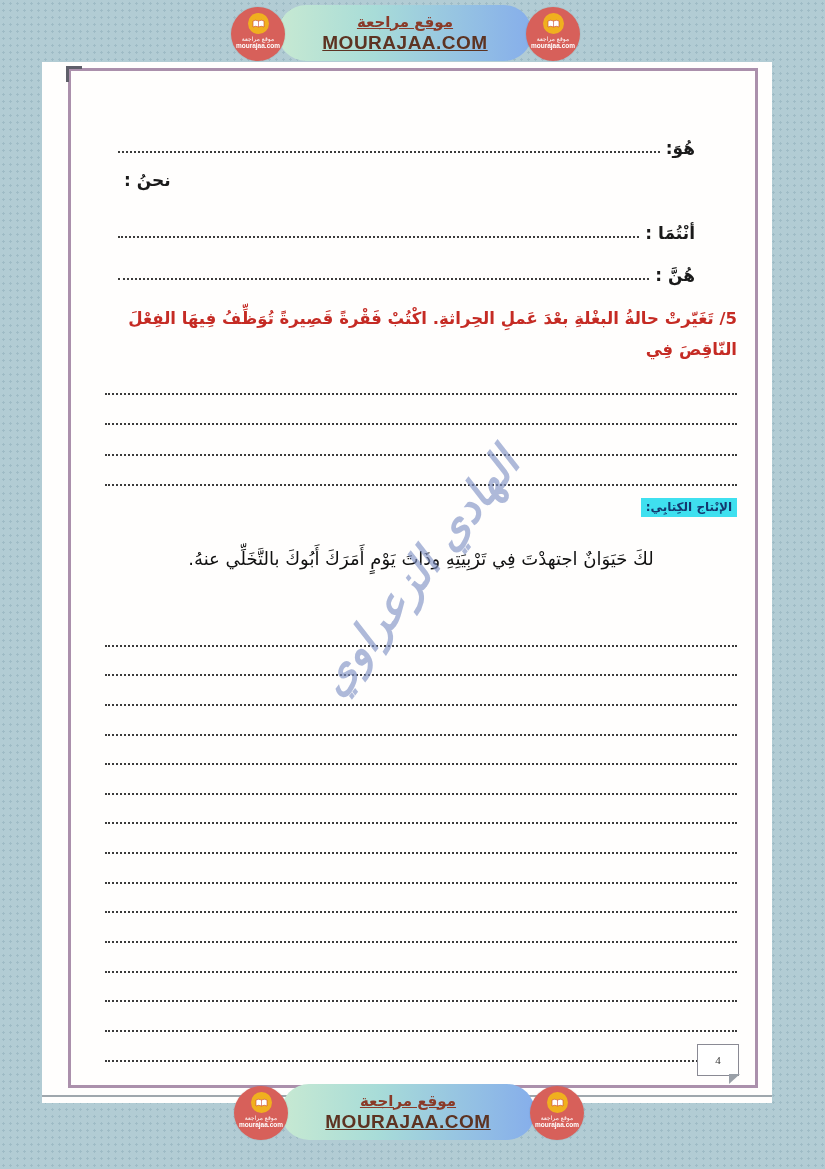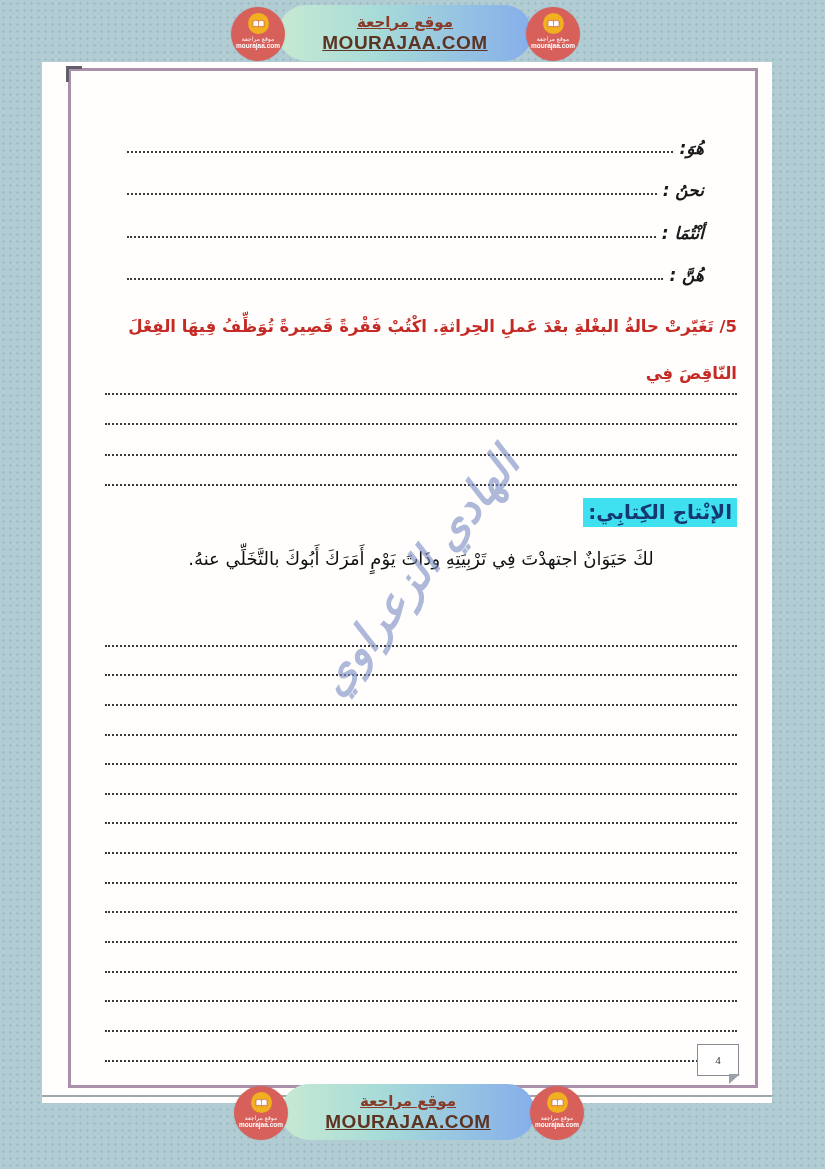--- a/index.html
+++ b/index.html
@@ -29,33 +29,33 @@
   .badge{position:absolute;width:54px;height:54px;border-radius:50%;
     background:var(--badge-coral,#d7605a);display:flex;flex-direction:column;align-items:center;
     box-shadow:0 0 0 1px rgba(0,0,0,.04);}
   .badge .yellow{width:21px;height:21px;border-radius:50%;background:var(--badge-yellow,#f0b01f);
     margin-top:6px;display:flex;align-items:center;justify-content:center;}
   .badge .b-ar{font-size:6px;color:#fff;margin-top:2px;line-height:6px;}
   .badge .b-dom{font-size:6.5px;color:#fff;font-weight:bold;line-height:8px;
     font-family:"Liberation Sans",sans-serif;}
 
   
-  .pronoun-row{position:absolute;left:127px;width:577px;height:30px;direction:rtl;
-    display:flex;align-items:flex-end;font-size:17px;color:#1a1a1a;font-style:italic;}
+  .pronoun-row{position:absolute;left:118px;width:577px;height:30px;direction:rtl;
+    display:flex;align-items:flex-end;font-size:17px;color:#1a1a1a;}
   .pronoun-row .p-label{font-weight:bold;white-space:nowrap;padding-left:6px;transform:translateY(2px);}
   .pronoun-row .p-dots{flex:1;border-bottom:2px dotted #3c3c3c;transform:translateY(-3px);}
 
   .red-heading{position:absolute;left:105px;top:303px;width:632px;direction:rtl;text-align:right;
-    color:var(--accent-red,#c52b24);font-weight:bold;font-size:16.5px;line-height:47px;}
+    color:var(--accent-red,#c52b24);font-weight:bold;font-size:16.5px;line-height:31px;}
 
   .lines-group{position:absolute;left:105px;width:632px;}
   .dotted-line{border-bottom:2px dotted #3a3a3a;}
 
   .cyan-title{position:absolute;right:88px;top:498px;direction:rtl;
-    background:var(--highlight-cyan,#3fe0ef);color:#14386f;font-weight:bold;font-size:20px;
+    background:var(--highlight-cyan,#3fe0ef);color:#14386f;font-weight:bold;font-size:12px;
     padding:2px 5px 3px 5px;}
 
   .prompt{position:absolute;left:105px;top:536px;width:632px;direction:rtl;text-align:center;
     font-size:18px;line-height:45px;color:#111;}
 
   .watermark{position:absolute;left:245px;top:546px;width:346px;height:52px;
     transform:rotate(-52deg);direction:rtl;text-align:center;
     font-size:44px;font-style:italic;font-weight:bold;color:var(--watermark-blue,#7e90c4);
     opacity:.62;pointer-events:none;white-space:nowrap;}
 
@@ -96,21 +96,21 @@
   </span>
   <span class="b-ar">موقع مراجعة</span>
   <span class="b-dom">mourajaa.com</span>
 </div>
 
 <div id="pronoun-list">
     <div class="pronoun-row" style="top: 126px;">
       <span class="p-label">هُوَ:</span>
       <span class="p-dots"></span>
     </div>
-    <div class="pronoun-row" style="top: 168px;">
+    <div class="pronoun-row" style="top: 168px; flex-direction: column;">
       <span class="p-label">نحنُ :</span>
       <span class="p-dots"></span>
     </div>
     <div class="pronoun-row" style="top: 211px;">
       <span class="p-label">أنْتُمَا :</span>
       <span class="p-dots"></span>
     </div>
     <div class="pronoun-row" style="top: 253px; text-align: center;">
       <span class="p-label">هُنَّ :</span>
       <span class="p-dots"></span>

